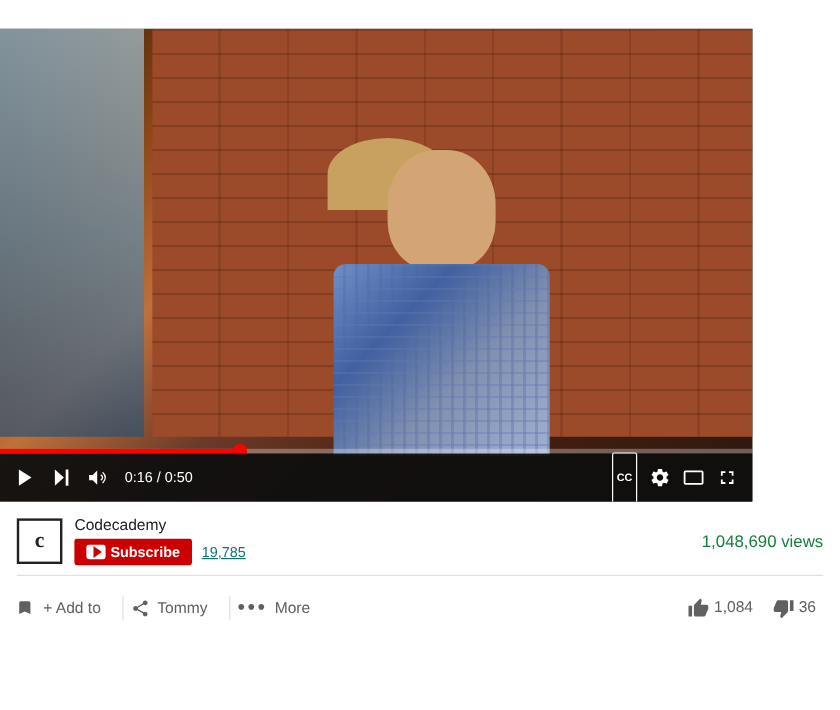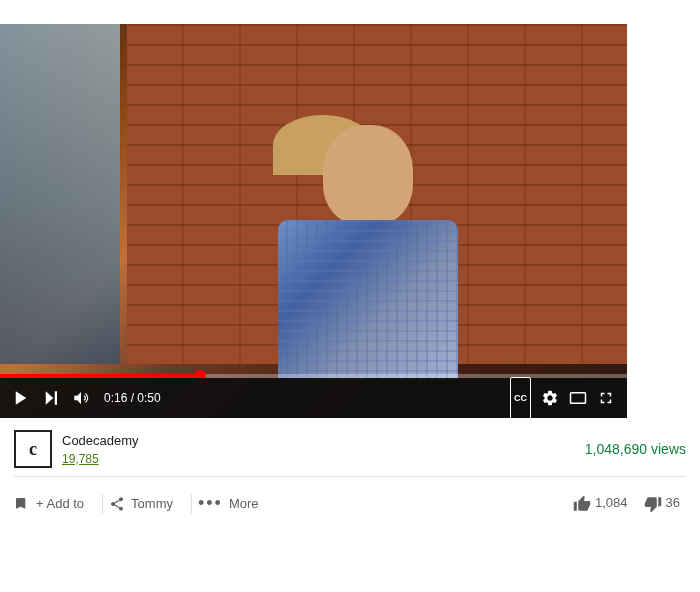--- a/index.html
+++ b/index.html
@@ -302,21 +302,21 @@
       left: 50%;
       top: 50%;
       transform: translate(-30%, -50%);
       border-left: 7px solid #cc0000;
       border-top: 5px solid transparent;
       border-bottom: 5px solid transparent;
     }
 
     .sub-count {
       font-size: 12px;
-      color: #4d7c0f;
+      color: #0f766e;
       text-decoration: underline;
     }
 
     .views-count {
       font-size: 14px;
       color: #15803d;
       text-align: right;
     }
 
     
@@ -472,20 +472,24 @@
 
   <div class="channel-row">
     <div class="channel-left">
 
       <div class="channel-icon">
         <span>c</span>
       </div>
       <div class="channel-name-sub">
         <span class="channel-name">Codecademy</span>
         <div class="subscribe-row">
+          <button class="subscribe-btn">
+            <span class="yt-icon"></span>
+            <span>Subscribe</span>
+          </button>
           <span class="sub-count">19,785</span>
         </div>
       </div>
     </div>
     <span class="views-count">1,048,690 views</span>
   </div>
 </div>
 
 <div class="divider"></div>
 

